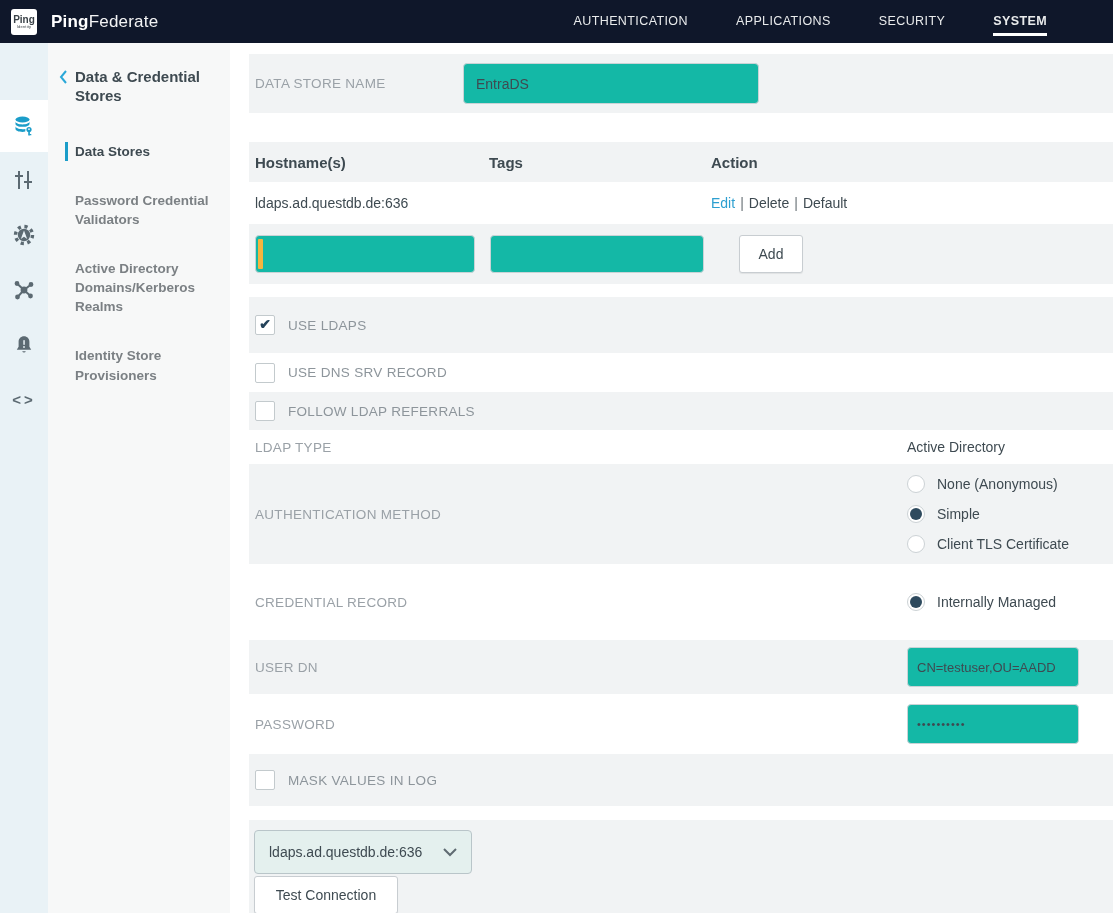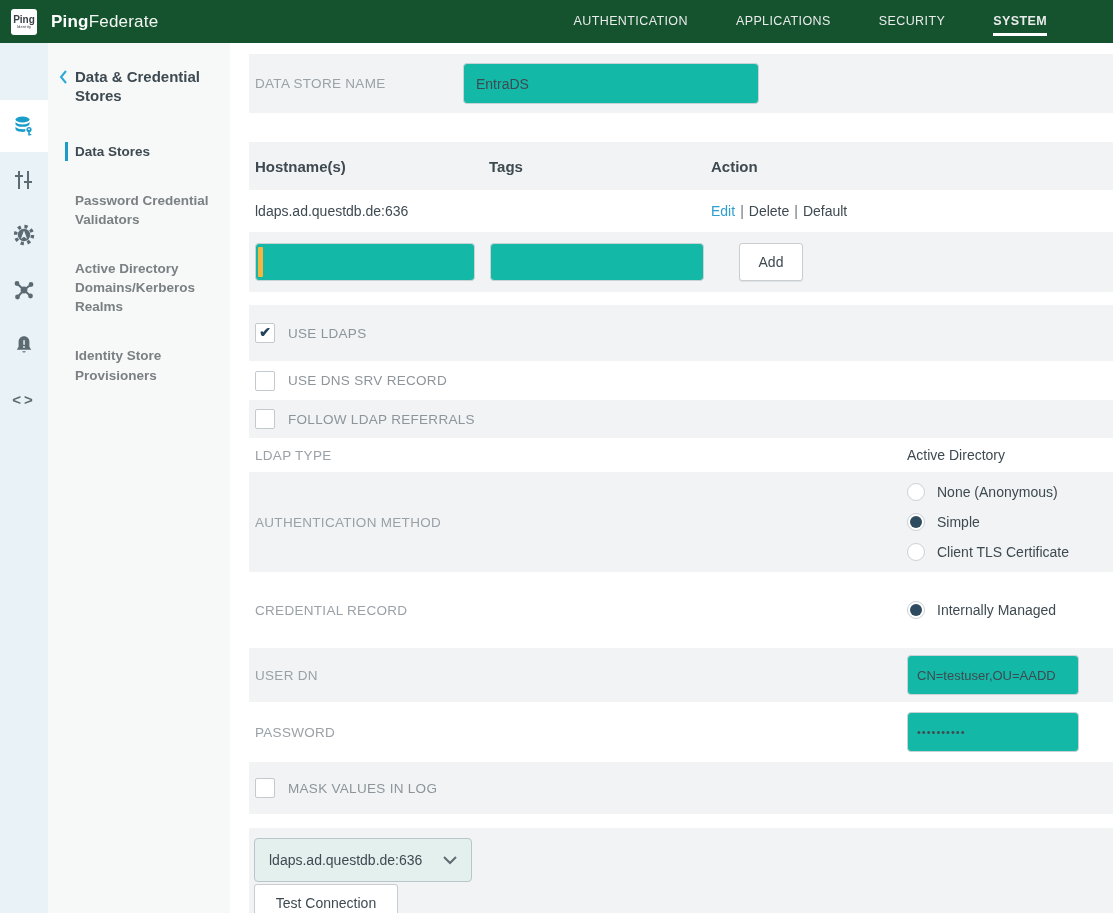--- a/index.html
+++ b/index.html
@@ -1,19 +1,19 @@
 <!DOCTYPE html>
 <html><head>
 <meta charset="utf-8">
 <style>
   * { margin:0; padding:0; box-sizing:border-box; }
   html,body { width:1113px; height:913px; background:#fff; font-family:"Liberation Sans", sans-serif; overflow:hidden; }
 
   
-  .header { height:43px; background:#14532d; display:flex; align-items:center; }
+  .header { height:43px; background:#0f172a; display:flex; align-items:center; }
   .logo-box { width:26px; height:26px; background:#fff; border-radius:3px; margin-left:11px;
               display:flex; flex-direction:column; align-items:center; justify-content:center; line-height:1; }
   .logo-ping { font-size:10px; font-weight:bold; color:#394147; }
   .logo-sub  { font-size:4px; color:#394147; letter-spacing:.2px; }
   .brand { color:#fff; font-size:17px; margin-left:14px; letter-spacing:.2px; }
   .brand .b { font-weight:bold; }
   .brand .l { font-weight:normal; opacity:.95; }
   .nav { margin-left:auto; display:flex; gap:48px; padding-right:66px; align-items:center; }
   .nav-item { color:#e9ebec; font-size:12.5px; letter-spacing:.4px; cursor:pointer; padding:6px 0 5px; border-bottom:3px solid transparent; }
   .nav-item.active { font-weight:bold; border-bottom-color:#fff; }
@@ -183,21 +183,21 @@
 
   <div class="main">
 
     <div class="row gray" style="height:59px;">
       <div class="lbl" style="width:214px;">DATA STORE NAME</div>
       <div class="input" style="width:296px;">EntraDS</div>
     </div>
 
     <div class="gap" style="height:29px;"></div>
 
-    <div class="row gray" style="height:48px;">
+    <div class="row gray" style="height:40px;">
       <div class="th" style="width:240px; padding-left:6px;">Hostname(s)</div>
       <div class="th" style="width:222px;">Tags</div>
       <div class="th">Action</div>
     </div>
 
     <div class="row" style="height:42px;">
       <div class="td" style="width:240px; padding-left:6px;">ldaps.ad.questdb.de:636</div>
       <div class="td" style="width:222px;"></div>
       <div class="td">
         <span class="link">Edit</span><span class="sep">|</span><span class="plain-action">Delete</span><span class="sep">|</span><span class="plain-action">Default</span>

